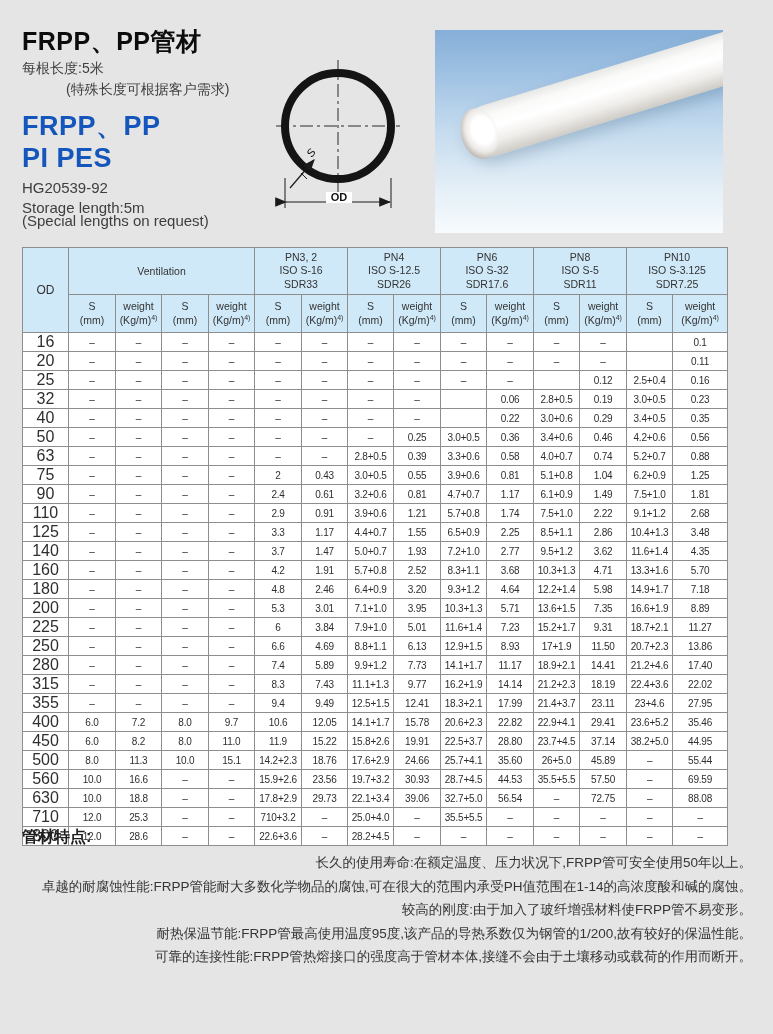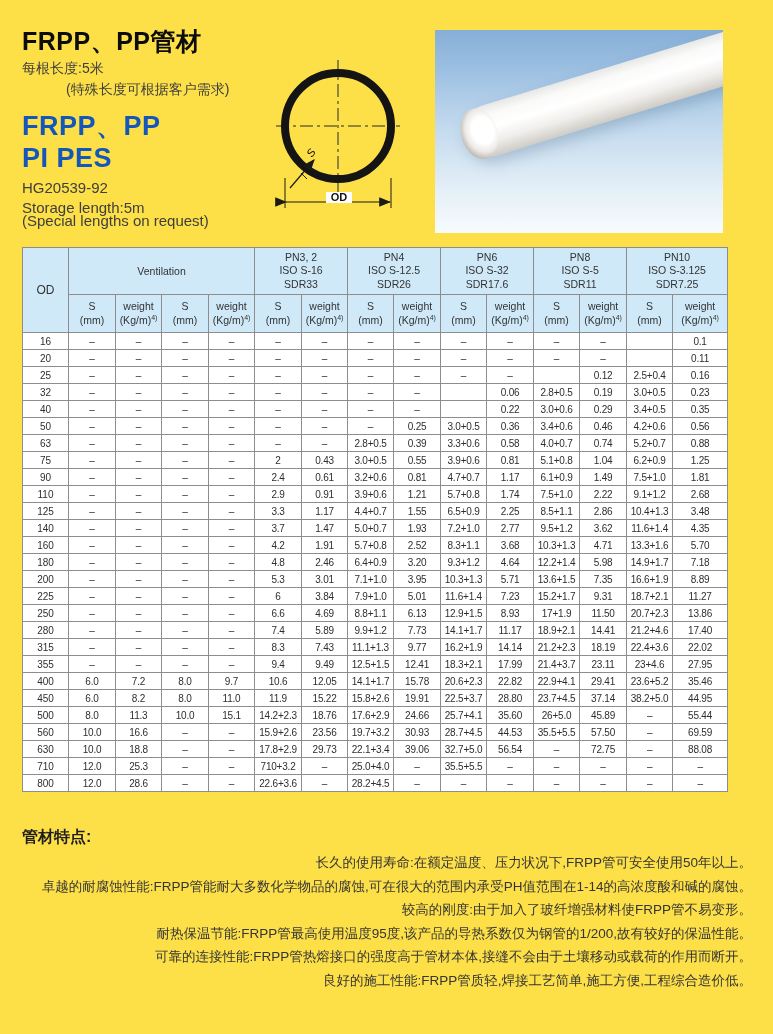--- a/index.html
+++ b/index.html
@@ -1,17 +1,17 @@
 <!DOCTYPE html>
 <html style="--accent: #1456bb; --header-bg: #cfe9f8;"><head>
 <meta charset="utf-8">
 <style>
   html,body{margin:0;padding:0;background:#ffffff;}
   body{width:773px;height:1034px;position:relative;font-family:"Liberation Sans", sans-serif;color:#333;}
-  .page{position:absolute;inset:0;background:#fde047;overflow:hidden;}
+  .page{position:absolute;inset:0;background:#e5e5e5;overflow:hidden;}
 
   
   .main-title{position:absolute;left:22px;top:25px;font-size:25px;font-weight:700;color:#0c0c0c;letter-spacing:.5px;}
   .cn-note{position:absolute;left:22px;font-size:14px;color:#3e3e3e;}
   .cn-note.n1{top:60px;}
   .cn-note.n2{top:81px;margin-left:44px;}
   .blue-title{position:absolute;left:22px;font-size:27px;font-weight:700;color:var(--accent,#1456bb);letter-spacing:.5px;}
   .blue-title.b1{top:108px;}
   .blue-title.b2{top:143px;}
   .en-note{position:absolute;left:22px;font-size:15px;color:#3e3e3e;}
@@ -34,21 +34,21 @@
     background:radial-gradient(ellipse at 62% 46%,#ffffff 0 34%,#ece9e6 55%,#b8b5af 76%,#dcdad6 92%,#c7c4bf 100%);}
 
   
   .spec-table{position:absolute;left:22px;top:247px;width:705px;border-collapse:collapse;table-layout:fixed;
     font-size:10px;color:#2e2e2e;}
   .spec-table th,.spec-table td{border:1px solid #8d8d8d;text-align:center;vertical-align:middle;padding:0;font-weight:normal;overflow:hidden;}
   .spec-table thead th{background:var(--header-bg,#cfe9f8);font-size:10.5px;color:#333;}
   .spec-table thead tr.groups th{height:46px;}
   .spec-table thead tr.subs th{height:37px;}
   .spec-table td{height:16px;background:#fff;letter-spacing:-.2px;}
-  .spec-table td:first-child{font-size:10px;letter-spacing:0;}
+  .spec-table td:first-child{font-size:16px;letter-spacing:0;}
   .od-head{font-size:12px !important;}
   .group-line{display:block;line-height:1.3;}
   .sub-line{display:block;line-height:1.25;}
   .spec-table sup{font-size:7px;vertical-align:super;line-height:0;}
 
   
   .features-heading{position:absolute;left:22px;top:827px;font-size:16px;font-weight:700;color:#1e1e1e;}
   .features-list{position:absolute;left:22px;top:851px;width:730px;list-style:none;margin:0;padding:0;}
   .features-list li{font-size:13.5px;line-height:23.5px;color:#353535;text-align:right;}
 </style>
@@ -666,16 +666,15 @@
       </tbody>
   </table>
 
   <div class="features-heading">管材特点:</div>
   <ul class="features-list" id="features-list">
       <li>长久的使用寿命:在额定温度、压力状况下,FRPP管可安全使用50年以上。</li>
       <li>卓越的耐腐蚀性能:FRPP管能耐大多数化学物品的腐蚀,可在很大的范围内承受PH值范围在1-14的高浓度酸和碱的腐蚀。</li>
       <li>较高的刚度:由于加入了玻纤增强材料使FRPP管不易变形。</li>
       <li>耐热保温节能:FRPP管最高使用温度95度,该产品的导热系数仅为钢管的1/200,故有较好的保温性能。</li>
       <li>可靠的连接性能:FRPP管热熔接口的强度高于管材本体,接缝不会由于土壤移动或载荷的作用而断开。</li>
-      <li>良好的施工性能:FRPP管质轻,焊接工艺简单,施工方便,工程综合造价低。</li>
     </ul>
 
 </div>
 
 </body></html>

